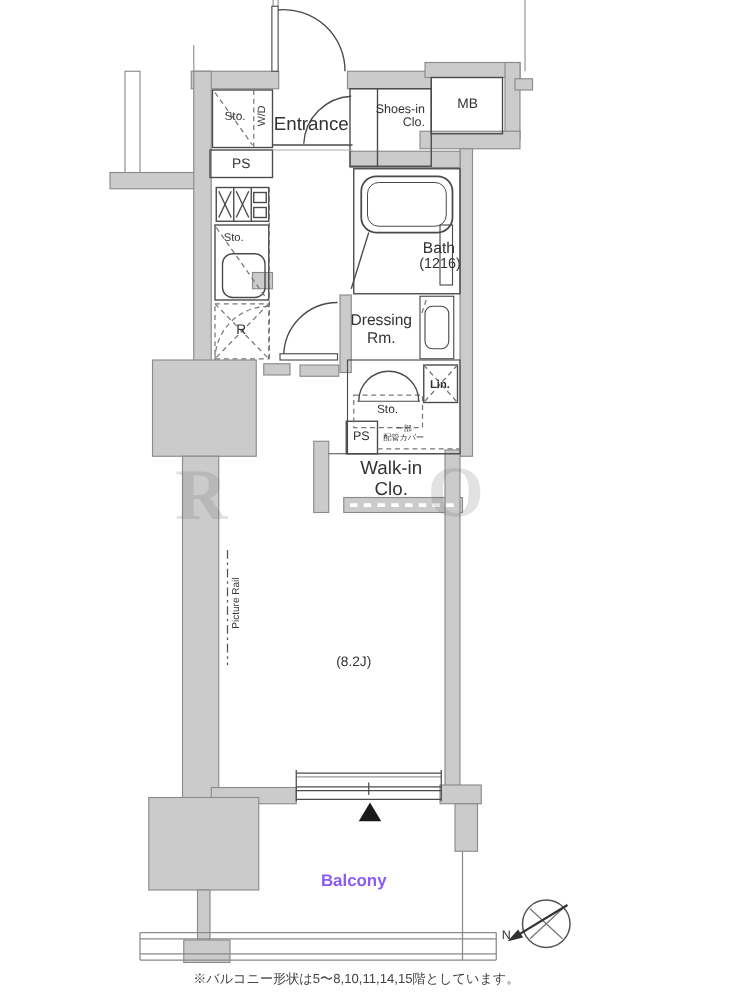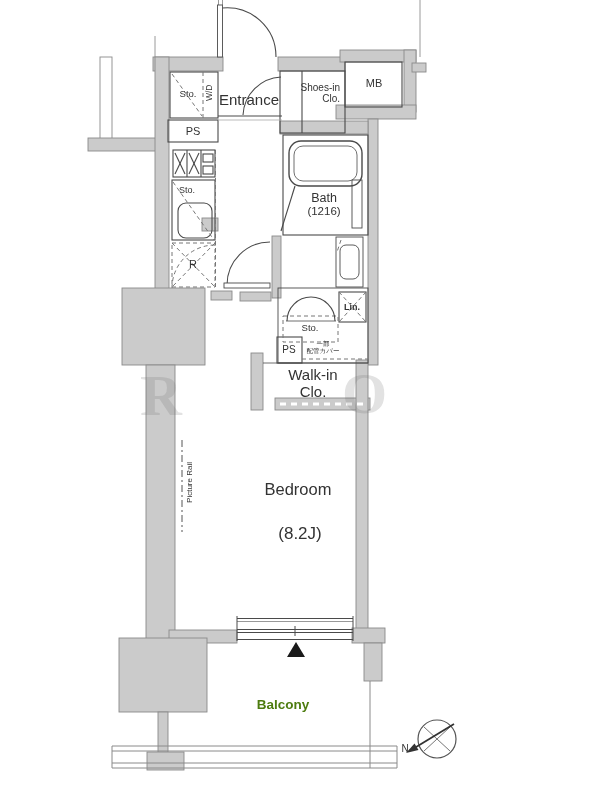--- a/index.html
+++ b/index.html
@@ -159,29 +159,30 @@
 </svg>
 
 <div class="lbl" style="left:204px;top:92px;width:90px;font-size:15px;">Entrance</div>
 <div class="lbl" style="left:286px;top:82px;width:54px;font-size:10px;text-align:right;">Shoes-in Clo.</div>
 <div class="lbl" style="left:354px;top:77px;width:40px;font-size:11px;">MB</div>
 <div class="lbl" style="left:168px;top:89px;width:40px;font-size:9.5px;">Sto.</div>
 <div class="lbl rot" style="left:196px;top:88px;width:28px;font-size:8.5px;">W/D</div>
 <div class="lbl" style="left:173px;top:125px;width:40px;font-size:11px;">PS</div>
 <div class="lbl" style="left:167px;top:185px;width:40px;font-size:9px;">Sto.</div>
 <div class="lbl" style="left:173px;top:258px;width:40px;font-size:11px;">R</div>
-<div class="lbl" style="left:284px;top:191px;width:80px;font-size:12.5px;">Bath</div>
-<div class="lbl" style="left:284px;top:205px;width:80px;font-size:11.5px;">(1216)</div>
+<div class="lbl" style="left:284px;top:191px;width:80px;font-size:12.5px;text-align:right;">Bath</div>
+<div class="lbl" style="left:284px;top:205px;width:80px;font-size:11.5px;padding-left:28px;">(1216)</div>
+<div class="lbl" style="left:270px;top:249px;width:70px;font-size:12.5px;">Dressing Rm.</div>
 <div class="lbl" style="left:290px;top:323px;width:40px;font-size:9.5px;">Sto.</div>
 <div class="lbl" style="left:336px;top:302px;width:32px;font-size:9px;font-weight:bold;">Lin.</div>
 <div class="lbl" style="left:272px;top:344px;width:34px;font-size:10px;">PS</div>
 <div class="lbl" style="left:303px;top:340px;width:40px;font-size:6.5px;"><span>一部</span><br><span>配管カバー</span></div>
 <div class="lbl" style="left:283px;top:367px;width:60px;font-size:15px;">Walk-in Clo.</div>
-<div class="lbl" style="left:238px;top:480px;width:120px;font-size:16.5px;">Bedroom</div>
-<div class="lbl" style="left:240px;top:524px;width:120px;font-size:17px;">(8.2J)</div>
+<div class="lbl" style="left:223px;top:524px;width:120px;font-size:11px;">(8.2J)</div>
 <div class="lbl rot" style="left:150px;top:478px;width:80px;font-size:8px;">Picture Rail</div>
-<div class="lbl" style="left:233px;top:697px;width:100px;font-size:13.5px;font-weight:600;color:#4d7c0f;">Balcony</div>
+<div class="lbl" style="left:233px;top:697px;width:100px;font-size:13.5px;font-weight:600;color:#8b5cf6;">Balcony</div>
 <div class="lbl" style="left:398px;top:743px;width:14px;font-size:10px;">N</div>
+<div class="lbl" style="left:85px;top:778px;width:400px;font-size:10.5px;color:#444;">※バルコニー形状は5〜8,10,11,14,15階としています。</div>
 
 <div class="wm" style="left:140px;top:362px;font-size:58px;">R</div>
 <div class="wm" style="left:342px;top:360px;font-size:58px;">O</div>
 
 </div>
 
 </body></html>

